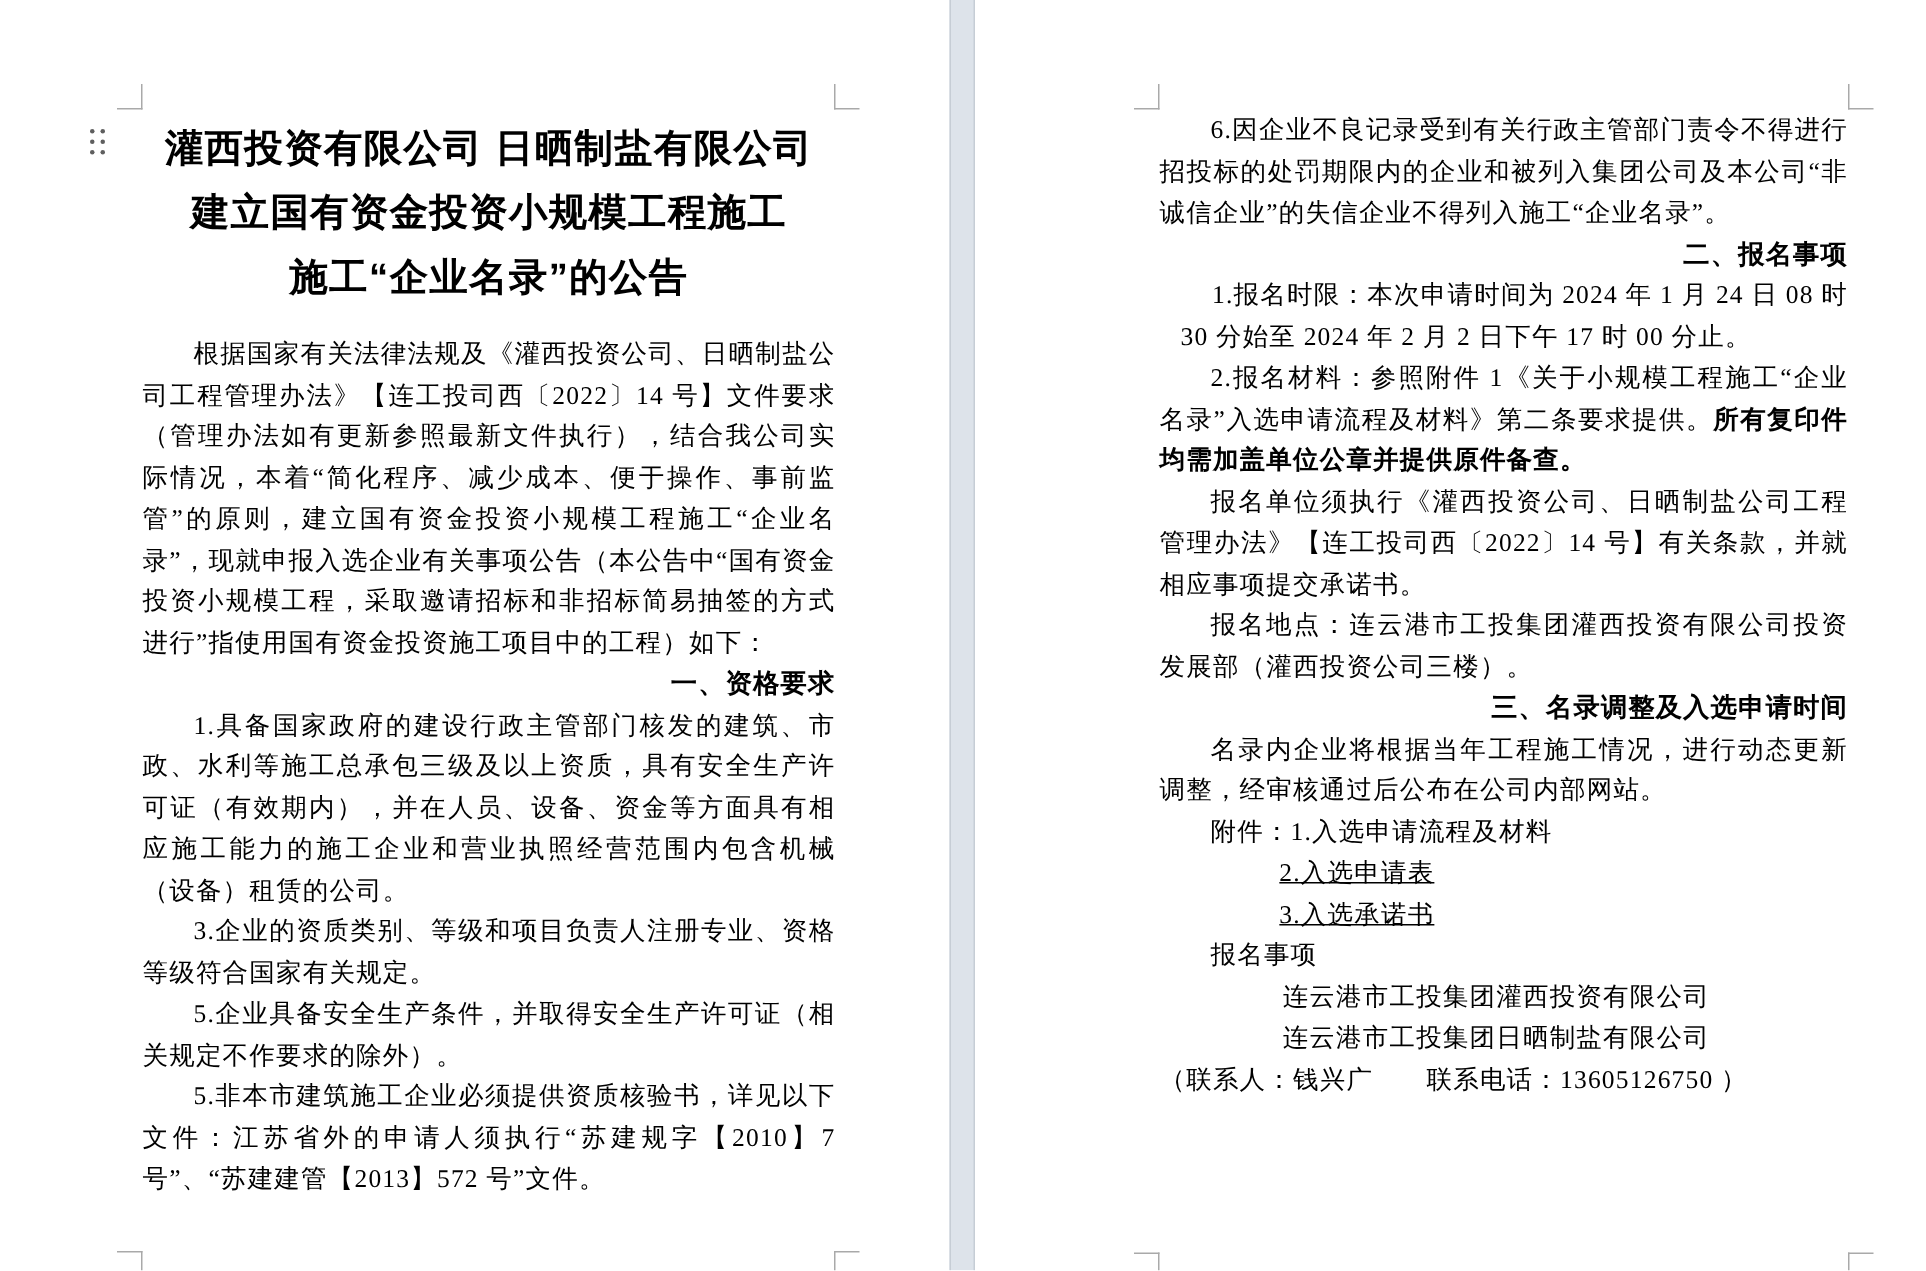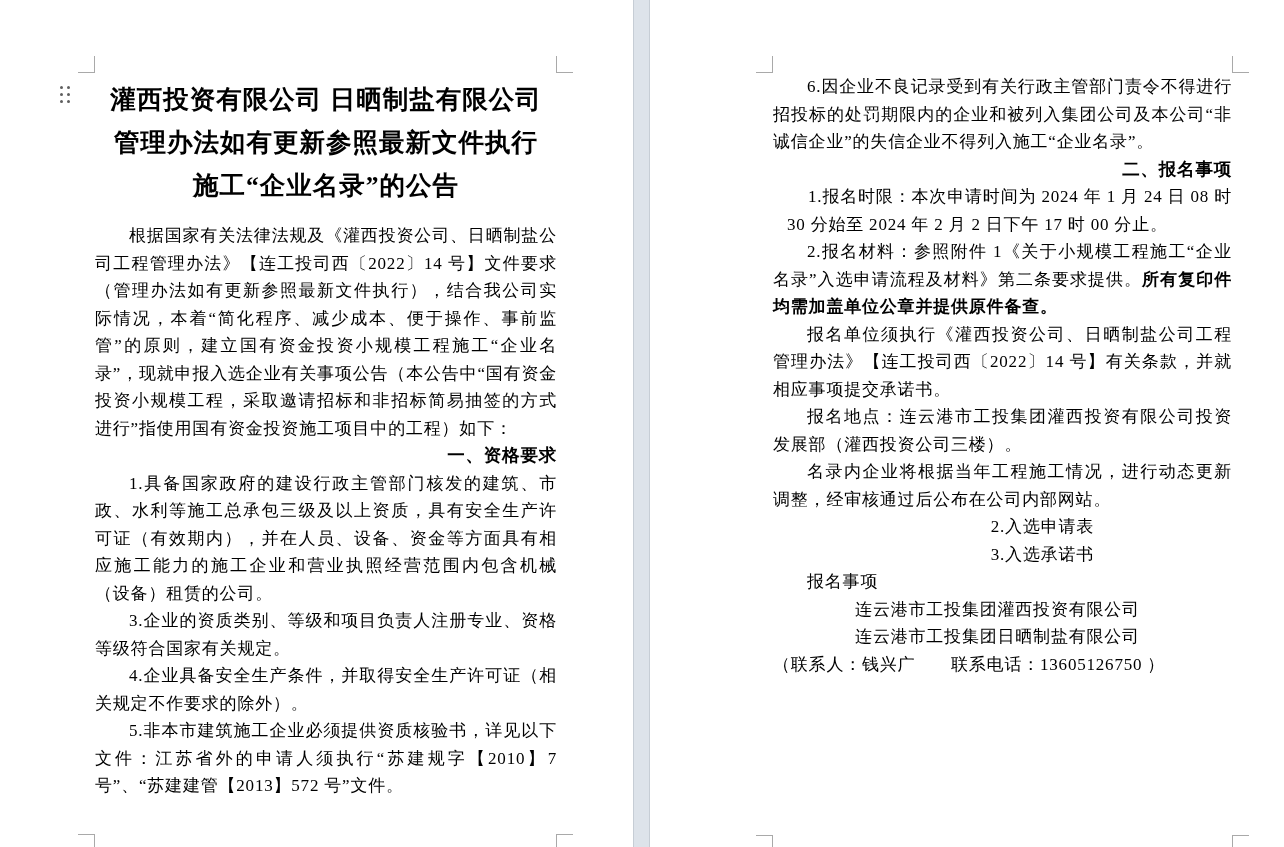--- a/index.html
+++ b/index.html
@@ -37,21 +37,21 @@
   }
   .textarea {
     position: absolute;
   }
   #page-1 .textarea { left: 95px; top: 72px; width: 462px; }
   #page-2 .textarea { left: 96px; top: 73px; width: 459px; }
 
   .doc-title {
     margin-top: 6px;
     margin-bottom: 15px;
-    font-family: Liberation Serif, serif;
+    font-family: Liberation Sans, sans-serif;
     font-weight: bold;
     font-size: 25.5px;
     line-height: 43px;
     letter-spacing: 1px;
     text-align: center;
   }
   .para {
     font-size: 17px;
     line-height: 27.5px;
     letter-spacing: 0.8px;
@@ -60,21 +60,21 @@
   }
   .para.body      { text-indent: 2em; }
   .para.hang      { padding-left: 14px; text-indent: 21px; }
   .para.heading   {
     text-indent: 2em;
     text-align: right;
     font-family: "Liberation Sans", sans-serif;
     font-weight: bold;
     font-size: 17.5px;
   }
-  .para.attach    { padding-left: 4.7em; text-indent: 0; text-align: center; }
+  .para.attach    { padding-left: 4.7em; text-indent: 0; text-align: left; text-decoration: underline; }
   .para.signature { text-indent: 0; text-align: center; padding-right: 10px; }
   .para.contact   { text-indent: 0; text-align: left; }
   .para b { font-weight: bold; }
 
   
   .crop { position: absolute; width: 17px; height: 17px; box-sizing: border-box; }
   .crop.tl { border-right: 1px solid #a9a9a9; border-bottom: 1px solid #a9a9a9; }
   .crop.tr { border-left: 1px solid #a9a9a9;  border-bottom: 1px solid #a9a9a9; }
   .crop.bl { border-right: 1px solid #a9a9a9; border-top: 1px solid #a9a9a9; }
   .crop.br { border-left: 1px solid #a9a9a9;  border-top: 1px solid #a9a9a9; }
@@ -112,47 +112,49 @@
 <div id="stage">
 
   <div class="page" id="page-1">
     <div class="crop tl"></div>
     <div class="crop tr"></div>
     <div class="crop bl"></div>
     <div class="crop br"></div>
     <div class="textarea">
         <div class="doc-title">
           <div>灌西投资有限公司 日晒制盐有限公司</div>
-          <div>管理办法如有更新参照最新文件执行</div>
+          <div>建立国有资金投资小规模工程施工</div>
           <div>施工“企业名录”的公告</div>
         </div>
         <div class="para body"><span>根据国家有关法律法规及《灌西投资公司、日晒制盐公司工程管理办法》【连工投司西〔2022〕14 号】文件要求（管理办法如有更新参照最新文件执行），结合我公司实际情况，本着“简化程序、减少成本、便于操作、事前监管”的原则，建立国有资金投资小规模工程施工“企业名录”，现就申报入选企业有关事项公告（本公告中“国有资金投资小规模工程，采取邀请招标和非招标简易抽签的方式进行”指使用国有资金投资施工项目中的工程）如下：</span></div>
         <div class="para heading"><span>一、资格要求</span></div>
         <div class="para body"><span>1.具备国家政府的建设行政主管部门核发的建筑、市政、水利等施工总承包三级及以上资质，具有安全生产许可证（有效期内），并在人员、设备、资金等方面具有相应施工能力的施工企业和营业执照经营范围内包含机械（设备）租赁的公司。</span></div>
         <div class="para body"><span>3.企业的资质类别、等级和项目负责人注册专业、资格等级符合国家有关规定。</span></div>
-        <div class="para body"><span>4.企业具备安全生产条件，并取得安全生产许可证（相关规定不作要求的除外）。</span></div>
+        <div class="para body"><span>5.企业具备安全生产条件，并取得安全生产许可证（相关规定不作要求的除外）。</span></div>
         <div class="para body"><span>5.非本市建筑施工企业必须提供资质核验书，详见以下文件：江苏省外的申请人须执行“苏建规字【2010】7 号”、“苏建建管【2013】572 号”文件。</span></div>
       </div>
   </div>
 
   <div id="gutter"></div>
 
   <div class="page" id="page-2">
     <div class="crop tl"></div>
     <div class="crop tr"></div>
     <div class="crop bl"></div>
     <div class="crop br"></div>
     <div class="textarea">
         <div class="para body"><span>6.因企业不良记录受到有关行政主管部门责令不得进行招投标的处罚期限内的企业和被列入集团公司及本公司“非诚信企业”的失信企业不得列入施工“企业名录”。</span></div>
         <div class="para heading"><span>二、报名事项</span></div>
         <div class="para hang"><span>1.报名时限：本次申请时间为 2024 年 1 月 24 日 08 时 30 分始至 2024 年 2 月 2 日下午 17 时 00 分止。</span></div>
         <div class="para body"><span>2.报名材料：参照附件 1《关于小规模工程施工“企业名录”入选申请流程及材料》第二条要求提供。</span><b>所有复印件均需加盖单位公章并提供原件备查。</b></div>
         <div class="para body"><span>报名单位须执行《灌西投资公司、日晒制盐公司工程管理办法》【连工投司西〔2022〕14 号】有关条款，并就相应事项提交承诺书。</span></div>
         <div class="para body"><span>报名地点：连云港市工投集团灌西投资有限公司投资发展部（灌西投资公司三楼）。</span></div>
+        <div class="para heading"><span>三、名录调整及入选申请时间</span></div>
         <div class="para body"><span>名录内企业将根据当年工程施工情况，进行动态更新调整，经审核通过后公布在公司内部网站。</span></div>
+        <div class="para body"><span>附件：1.入选申请流程及材料</span></div>
         <div class="para attach"><span>2.入选申请表</span></div>
         <div class="para attach"><span>3.入选承诺书</span></div>
         <div class="para body"><span>报名事项</span></div>
         <div class="para signature"><span>连云港市工投集团灌西投资有限公司</span></div>
         <div class="para signature"><span>连云港市工投集团日晒制盐有限公司</span></div>
         <div class="para contact"><span>（联系人：钱兴广　　联系电话：13605126750 ）</span></div>
       </div>
   </div>
 
   <div id="drag-handle">

